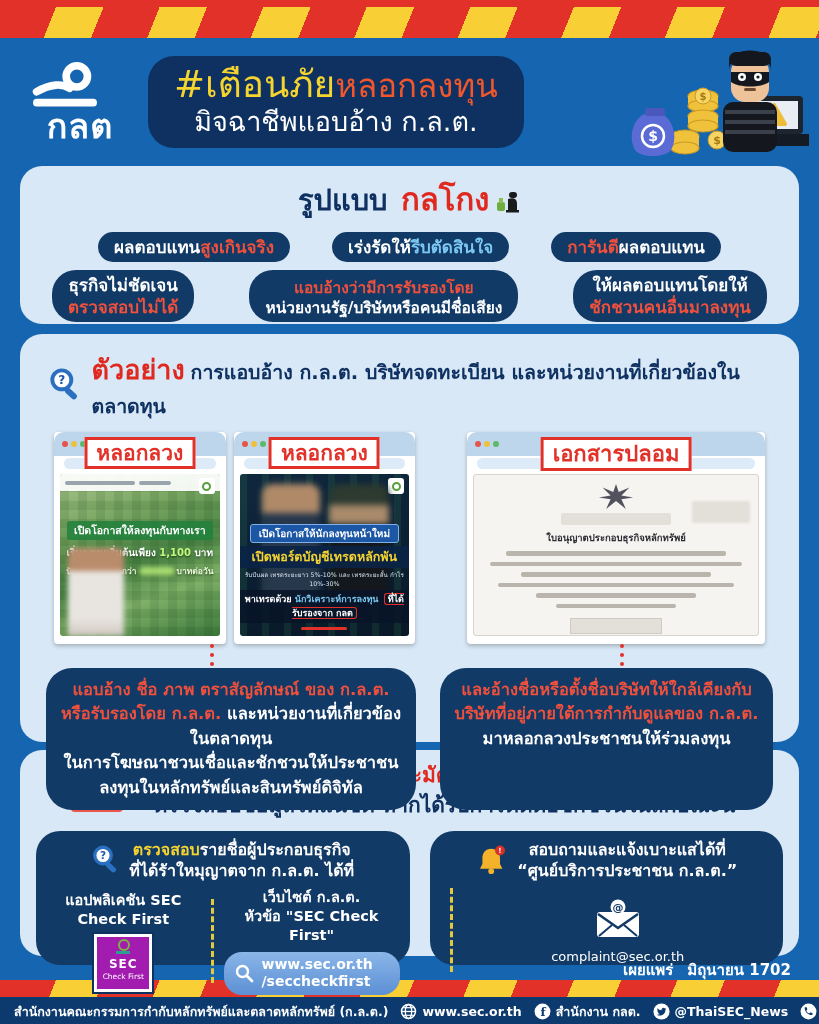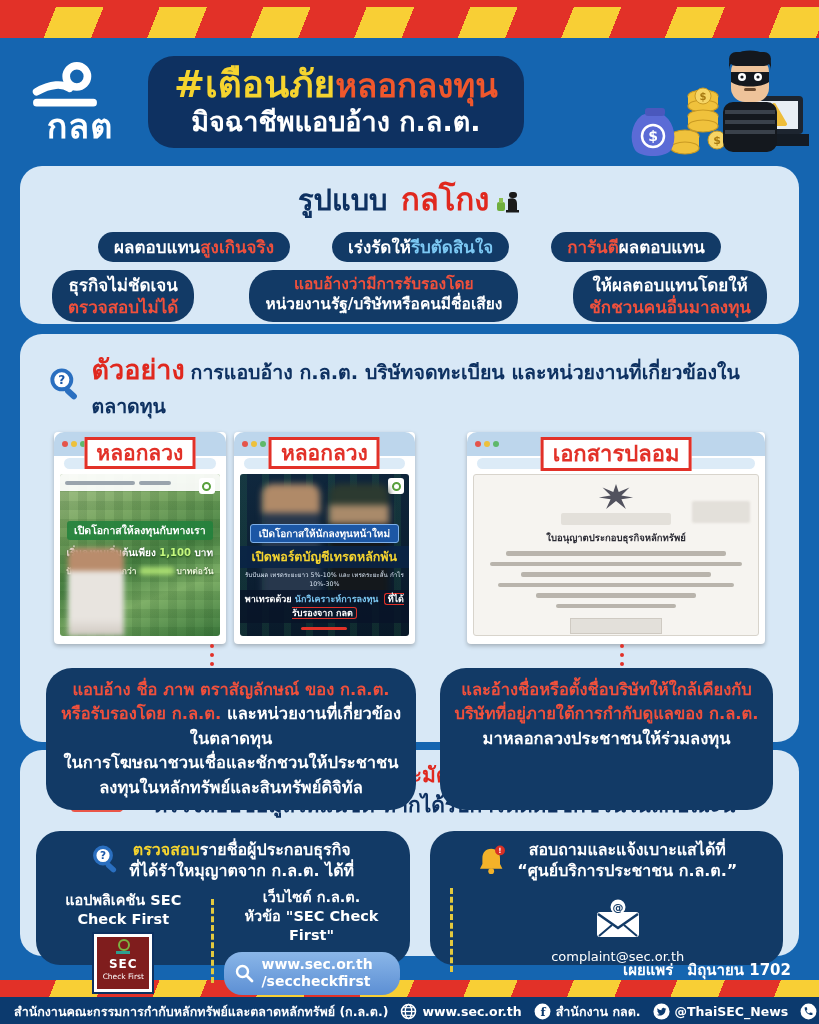--- a/index.html
+++ b/index.html
@@ -12,39 +12,39 @@
   .stripes { height:38px; border-top:7px solid #e23128;
     background:repeating-linear-gradient(112deg,#e23128 0 52px,#f8cf35 52px 96px); }
   .stripes.bottom { height:17px; border-top:none; margin-top:2px; }
 
   
   .header { display:flex; align-items:center; height:124px; padding:4px 10px 0 26px; }
   .logo { width:108px; color:#fff; text-align:center; flex:0 0 auto; }
   .logo-text { font-size:34px; font-weight:bold; letter-spacing:1px; line-height:1; margin-top:-4px; }
   .title-box { background:#0e3161; border-radius:26px; padding:8px 26px 10px;
                margin-left:14px; text-align:center; flex:0 0 auto; max-width:470px; }
-  .title-line1 { font-size:37px; font-weight:bold; line-height:1.15; white-space:nowrap; }
+  .title-line1 { font-size:37px; font-weight:normal; line-height:1.15; white-space:nowrap; }
   .title-tag { color:#f5d42f; }
   .title-main { color:#f0572c; font-size:33px; }
-  .title-line2 { color:#fff; font-size:27px; font-weight:bold; line-height:1.2; }
+  .title-line2 { color:#fff; font-size:27px; font-weight:normal; line-height:1.2; }
   .thief { margin-left:auto; flex:0 0 auto; }
 
   
   .panel { background:#d8e8f6; border-radius:22px; margin:0 20px; }
 
   
   .scheme { margin-top:4px; height:158px; padding:8px 32px; }
   .scheme-title { text-align:center; font-weight:bold; }
   .scheme-title .a { color:#0e3161; font-size:29px; }
   .scheme-title .b { color:#e0281e; font-size:31px; margin-left:8px; }
   .chip-row { display:flex; justify-content:space-between; align-items:stretch; margin-top:8px; }
   .chip-row.r1 { padding:0 46px; }
   .chip { background:#123a66; border-radius:24px; padding:4px 16px; text-align:center;
           font-weight:bold; font-size:17px; line-height:1.3; white-space:nowrap;
-          display:flex; flex-direction:column; justify-content:flex-start; }
+          display:flex; flex-direction:column; justify-content:flex-end; }
   .cw { color:#ffffff; } .cr { color:#f0503c; } .cb { color:#7cc8f3; }
   .chip5 { font-size:15.5px; }
 
   
   .examples { margin-top:10px; height:408px; padding:10px 14px; position:relative; }
   .ex-head { display:flex; align-items:center; gap:9px; margin:4px 0 10px 14px; }
   .ex-title .a { color:#e0281e; font-size:27px; font-weight:bold; }
   .ex-title .b { color:#0e3161; font-size:19.5px; font-weight:bold; margin-left:6px; }
   .cards-row { position:relative; display:flex; padding:0 20px; height:212px; }
   .browser { position:relative; background:#fff; border-radius:4px;
@@ -140,21 +140,21 @@
   .info-row { display:flex; gap:20px; margin-top:10px; }
   .navy-box { background:#123a66; border-radius:24px; padding:8px 10px; height:134px; color:#fff; }
   .check-box { flex:1.06; } .contact-box { flex:1; }
   .nb-title { display:flex; align-items:center; justify-content:center; gap:8px; }
   .nb-title-text { font-weight:bold; font-size:16px; line-height:1.35; text-align:center; }
   .yl { color:#f5d42f; }
   .nb-cols { display:flex; align-items:center; margin-top:6px; }
   .dash-div { width:0; border-left:3px dashed #e3c93e; height:84px; margin:0 10px; }
   .col { flex:1; text-align:center; }
   .col-label { font-size:14.5px; font-weight:bold; line-height:1.3; }
-  .app-icon { width:58px; height:58px; margin:5px auto 0; background:#7f1d1d;
+  .app-icon { width:58px; height:58px; margin:5px auto 0; background:#a21caf;
      border:3px solid #fff; outline:2px solid #0d3161; display:flex; flex-direction:column;
      align-items:center; justify-content:center; gap:1px; }
   .app-mark { width:14px; height:10px; border-bottom:3px solid #2d9e8f; position:relative; }
   .app-mark::after { content:""; position:absolute; right:0; top:-5px; width:8px; height:8px;
      border:2.5px solid #7cb342; border-radius:50%; }
   .app-sec { font-size:12px; font-weight:bold; letter-spacing:1px; color:#fff; margin-top:2px; }
   .app-cf { font-size:7.5px; color:#fff; }
   .url-pill { margin:7px auto 0; width:176px; background:linear-gradient(180deg,#8ab6e8,#5c8fd4);
      border-radius:18px; padding:4px 10px; display:flex; align-items:center; gap:8px; cursor:pointer; }
   .url-text { text-align:left; font-size:14px; font-weight:bold; color:#fff; line-height:1.25; }

